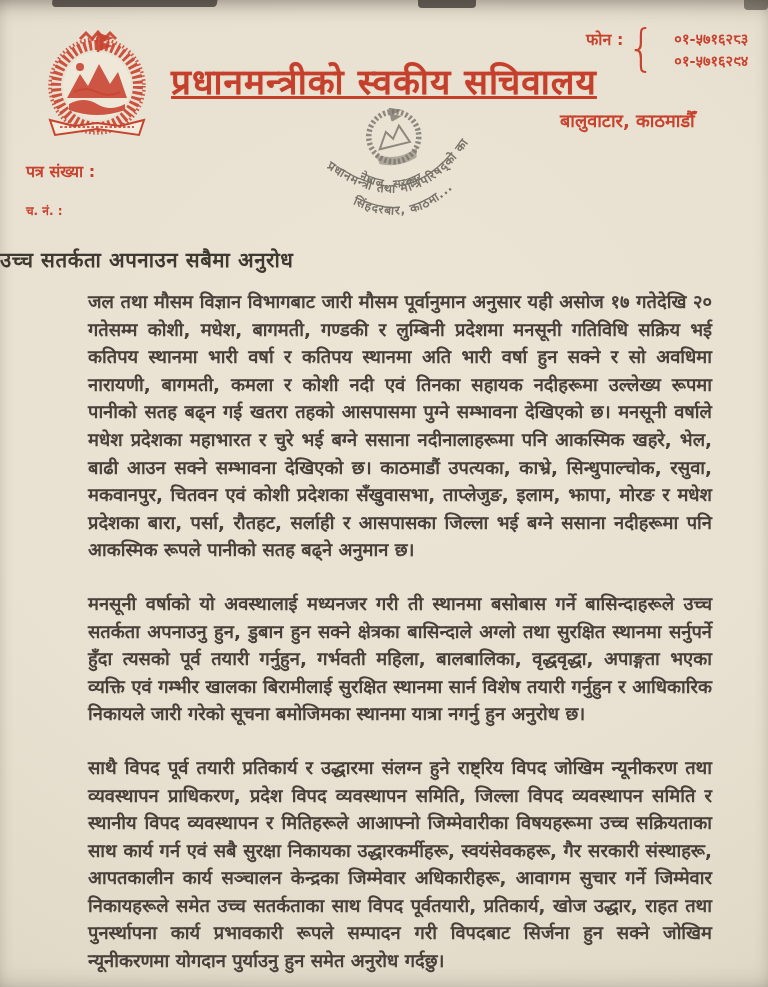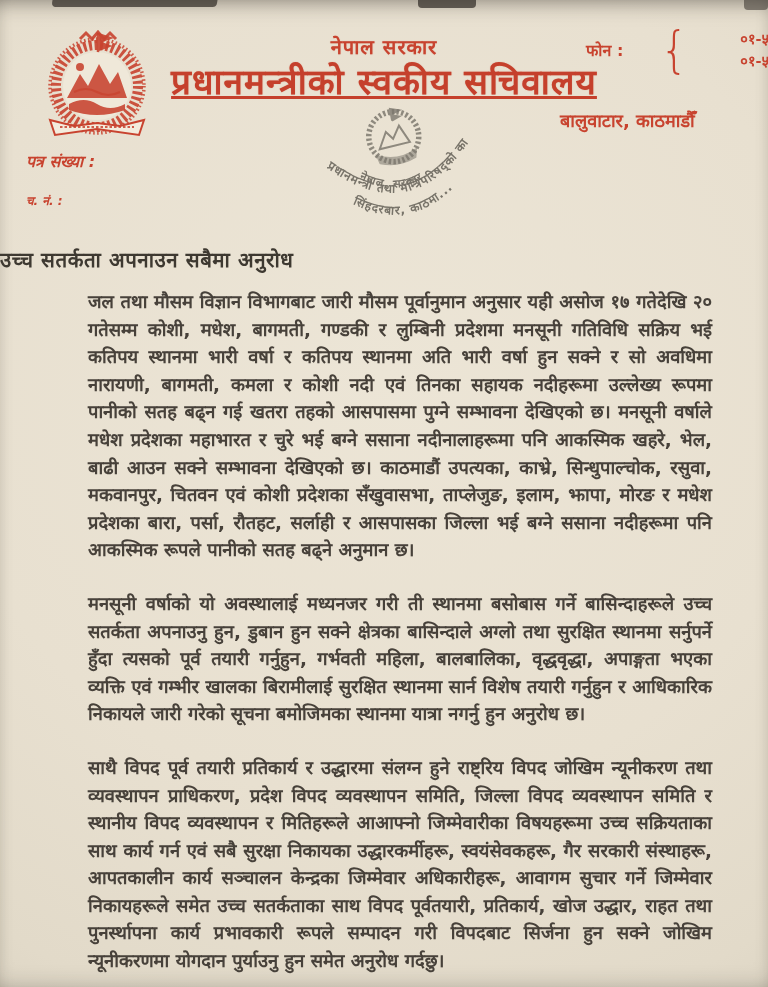--- a/index.html
+++ b/index.html
@@ -30,32 +30,32 @@
     text-shadow:0 0 1px rgba(200,67,47,.35);
   }
   .office-title{
     position:absolute;left:0;top:57px;width:768px;text-align:center;
     color:#c5402c;font-size:35px;font-weight:bold;letter-spacing:1px;
     text-shadow:0 0 1px rgba(197,64,44,.45);
     text-decoration:underline;
   }
   .phone-block{
     position:absolute;right:10px;top:28px;width:172px;
-    color:#c8432f;display:flex;align-items:center;gap:33px;
+    color:#c8432f;display:flex;
   }
   .phone-label{font-size:16px;font-weight:bold;white-space:nowrap;}
   .phone-brace{font-size:44px;font-weight:300;line-height:40px;margin:0 3px 0 4px;transform:scaleY(1.15);}
   .phone-numbers{font-size:14.5px;font-weight:bold;line-height:22px;white-space:nowrap;margin-left:16px;}
   .address-block{
     position:absolute;left:560px;top:108px;width:205px;text-align:left;
     color:#c8432f;font-weight:bold;
   }
   .address-line1{font-size:18px;}
   .address-line2{font-size:18px;margin-top:8px;}
-  .ref-block{position:absolute;left:26px;top:150px;color:#c8432f;font-weight:bold;font-style:italic;}
+  .ref-block{position:absolute;left:26px;top:160px;color:#c8432f;font-weight:bold;}
   .ref-line1{font-size:16px;}
   .ref-line2{font-size:12px;margin-top:20px;}
   .date-line{
     position:absolute;left:505px;top:196px;width:250px;
     color:#4a443b;font-size:17.5px;font-weight:bold;letter-spacing:.5px;
   }
 
   
   .emblem{position:absolute;left:36px;top:26px;}
   .stamp{position:absolute;left:318px;top:100px;transform:rotate(-10deg);opacity:.85;}
@@ -102,21 +102,20 @@
         <path d="M38 66 Q50 60 61 66 Q72 72 84 66" opacity="0.8"></path>
       </g>
 
       <g stroke="#c8432f" stroke-width="2" fill="#f3ecdd">
         <path d="M14 94 L38 100 L61 97 L84 100 L108 94 L103 109 L61 103 L19 109 Z"></path>
       </g>
       <path d="M24 101 L98 101" stroke="#c8432f" stroke-width="2.2" stroke-dasharray="2.5 2" fill="none" opacity="0.85"></path>
     </svg>
   </div>
 
-  <div class="govt-line">नेपाल सरकार</div>
   <div class="office-title">प्रधानमन्त्रीको स्वकीय सचिवालय</div>
 
   <div class="phone-block">
     <span class="phone-label">फोन :</span>
     <span class="phone-brace">{</span>
     <span class="phone-numbers">
       <span>०१-५७१६२८३</span><br>
       <span>०१-५७१६२९४</span>
     </span>
   </div>

